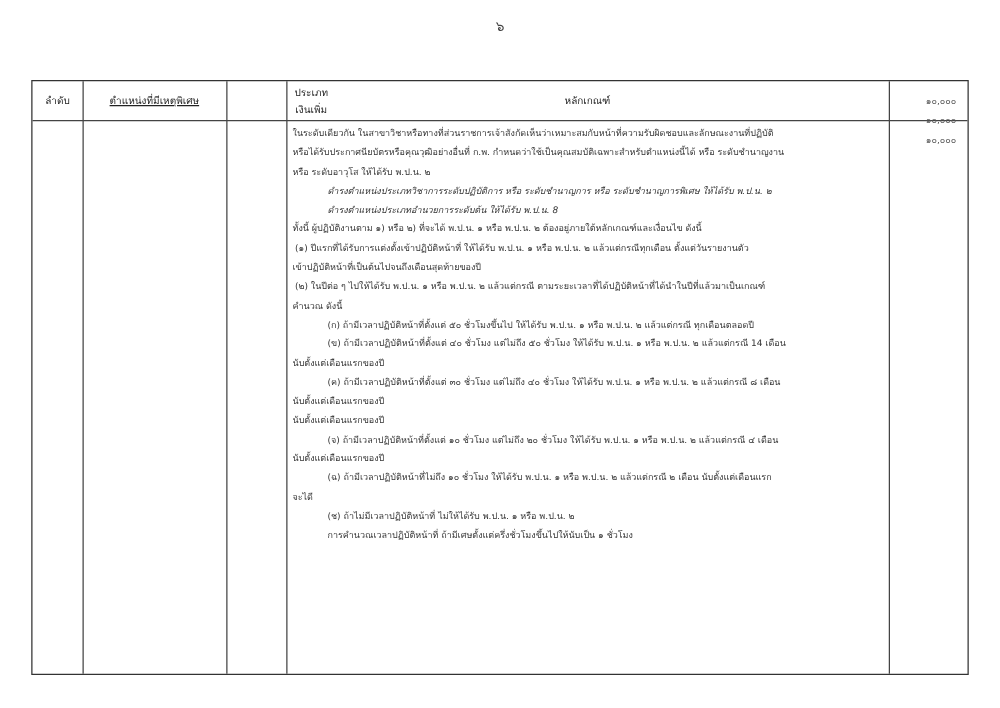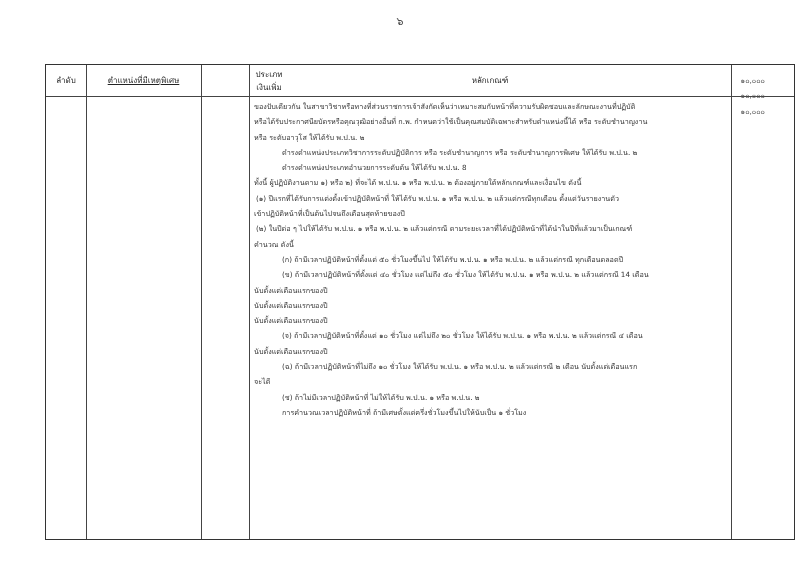--- a/index.html
+++ b/index.html
@@ -1,25 +1,25 @@
 <!DOCTYPE html>
 <html><head>
 <meta charset="utf-8">
 <style>
   html, body { margin:0; padding:0; background:#ffffff; }
   body { width:800px; height:566px; position:relative; overflow:hidden;
          font-family:"DejaVu Sans", "Liberation Sans", sans-serif; color:#333; }
   .page-num { position:absolute; top:12px; left:0; width:800px; text-align:center; font-size:11px; color:#444; }
-  .tbl { position:absolute; left:25px; top:64px; width:750px; height:476px; border:1.5px solid #333; box-sizing:border-box;margin-left:20px; }
+  .tbl { position:absolute; left:25px; top:64px; width:750px; height:476px; border:1.5px solid #333; box-sizing:border-box; }
   .vline { position:absolute; top:0; bottom:0; width:0; border-left:1.2px solid #444; }
   .hline { position:absolute; left:0; right:0; height:0; border-top:1.5px solid #444; }
   .hcell { position:absolute; top:0; height:31px; display:flex; flex-direction:column; align-items:center; justify-content:center; font-size:8px; color:#222; line-height:13px; }
   .body { position:absolute; left:208px; top:34px; width:473px; font-size:7.2px; line-height:15.3px; color:#333; }
   .ln { white-space:nowrap; overflow:hidden; height:15.3px; }
-  .i1 { padding-left:28px; }
+  .i1 { padding-left:28px;font-style:italic; }
   .i2 { padding-left:2px; }
   .i3 { padding-left:28px; }
   .rates { position:absolute; left:695px; top:73px; width:70px; font-size:7.2px; line-height:15.3px; color:#555; text-align:right; padding-right:16px; }
 </style>
 </head>
 <body>
 
 <div class="page-num">๖</div>
 
 <div class="tbl">
@@ -37,33 +37,34 @@
   </div>
   <div class="hcell" style="left:155px; width:48px;padding-left:44px;">
     <span>ประเภท</span>
     <span>เงินเพิ่ม</span>
   </div>
   <div class="hcell" style="left:203px; width:482px;">
     <span>หลักเกณฑ์</span>
   </div>
 
   <div class="body">
-    <div class="ln">ของปับเดียวกัน ในสาขาวิชาหรือทางที่ส่วนราชการเจ้าสังกัดเห็นว่าเหมาะสมกับหน้าที่ความรับผิดชอบและลักษณะงานที่ปฏิบัติ</div>
+    <div class="ln">ในระดับเดียวกัน ในสาขาวิชาหรือทางที่ส่วนราชการเจ้าสังกัดเห็นว่าเหมาะสมกับหน้าที่ความรับผิดชอบและลักษณะงานที่ปฏิบัติ</div>
     <div class="ln">หรือได้รับประกาศนียบัตรหรือคุณวุฒิอย่างอื่นที่ ก.พ. กำหนดว่าใช้เป็นคุณสมบัติเฉพาะสำหรับตำแหน่งนี้ได้ หรือ ระดับชำนาญงาน</div>
     <div class="ln">หรือ ระดับอาวุโส ให้ได้รับ พ.ป.น. ๒</div>
     <div class="ln i1">ดำรงตำแหน่งประเภทวิชาการระดับปฏิบัติการ หรือ ระดับชำนาญการ หรือ ระดับชำนาญการพิเศษ ให้ได้รับ พ.ป.น. ๒</div>
     <div class="ln i1">ดำรงตำแหน่งประเภทอำนวยการระดับต้น ให้ได้รับ พ.ป.น. 8</div>
     <div class="ln">ทั้งนี้ ผู้ปฏิบัติงานตาม ๑) หรือ ๒) ที่จะได้ พ.ป.น. ๑ หรือ พ.ป.น. ๒  ต้องอยู่ภายใต้หลักเกณฑ์และเงื่อนไข ดังนี้</div>
     <div class="ln i2">(๑) ปีแรกที่ได้รับการแต่งตั้งเข้าปฏิบัติหน้าที่ ให้ได้รับ พ.ป.น. ๑ หรือ พ.ป.น. ๒ แล้วแต่กรณีทุกเดือน ตั้งแต่วันรายงานตัว</div>
     <div class="ln">เข้าปฏิบัติหน้าที่เป็นต้นไปจนถึงเดือนสุดท้ายของปี</div>
     <div class="ln i2">(๒) ในปีต่อ ๆ ไปให้ได้รับ พ.ป.น. ๑ หรือ พ.ป.น. ๒ แล้วแต่กรณี ตามระยะเวลาที่ได้ปฏิบัติหน้าที่ได้นำในปีที่แล้วมาเป็นเกณฑ์</div>
     <div class="ln">คำนวณ  ดังนี้</div>
     <div class="ln i3">(ก)   ถ้ามีเวลาปฏิบัติหน้าที่ตั้งแต่ ๕๐ ชั่วโมงขึ้นไป ให้ได้รับ พ.ป.น. ๑ หรือ พ.ป.น. ๒ แล้วแต่กรณี ทุกเดือนตลอดปี</div>
     <div class="ln i3">(ข)   ถ้ามีเวลาปฏิบัติหน้าที่ตั้งแต่ ๔๐ ชั่วโมง แต่ไม่ถึง ๕๐ ชั่วโมง ให้ได้รับ พ.ป.น. ๑ หรือ พ.ป.น. ๒ แล้วแต่กรณี 14 เดือน</div>
     <div class="ln">นับตั้งแต่เดือนแรกของปี</div>
+    <div class="ln i3">(ค)   ถ้ามีเวลาปฏิบัติหน้าที่ตั้งแต่ ๓๐ ชั่วโมง แต่ไม่ถึง ๔๐ ชั่วโมง ให้ได้รับ พ.ป.น. ๑ หรือ พ.ป.น. ๒ แล้วแต่กรณี ๘ เดือน</div>
     <div class="ln">นับตั้งแต่เดือนแรกของปี</div>
     <div class="ln">นับตั้งแต่เดือนแรกของปี</div>
     <div class="ln i3">(จ)   ถ้ามีเวลาปฏิบัติหน้าที่ตั้งแต่ ๑๐ ชั่วโมง แต่ไม่ถึง ๒๐ ชั่วโมง ให้ได้รับ พ.ป.น. ๑ หรือ พ.ป.น. ๒ แล้วแต่กรณี ๔ เดือน</div>
     <div class="ln">นับตั้งแต่เดือนแรกของปี</div>
     <div class="ln i3">(ฉ)   ถ้ามีเวลาปฏิบัติหน้าที่ไม่ถึง ๑๐ ชั่วโมง ให้ได้รับ พ.ป.น. ๑ หรือ พ.ป.น. ๒ แล้วแต่กรณี ๒ เดือน นับตั้งแต่เดือนแรก</div>
     <div class="ln">จะไดี</div>
     <div class="ln i3">(ช)   ถ้าไม่มีเวลาปฏิบัติหน้าที่ ไม่ให้ได้รับ พ.ป.น. ๑ หรือ พ.ป.น. ๒</div>
     <div class="ln i3">การคำนวณเวลาปฏิบัติหน้าที่ ถ้ามีเศษตั้งแต่ครึ่งชั่วโมงขึ้นไปให้นับเป็น ๑ ชั่วโมง</div>
   </div>
 </div>

